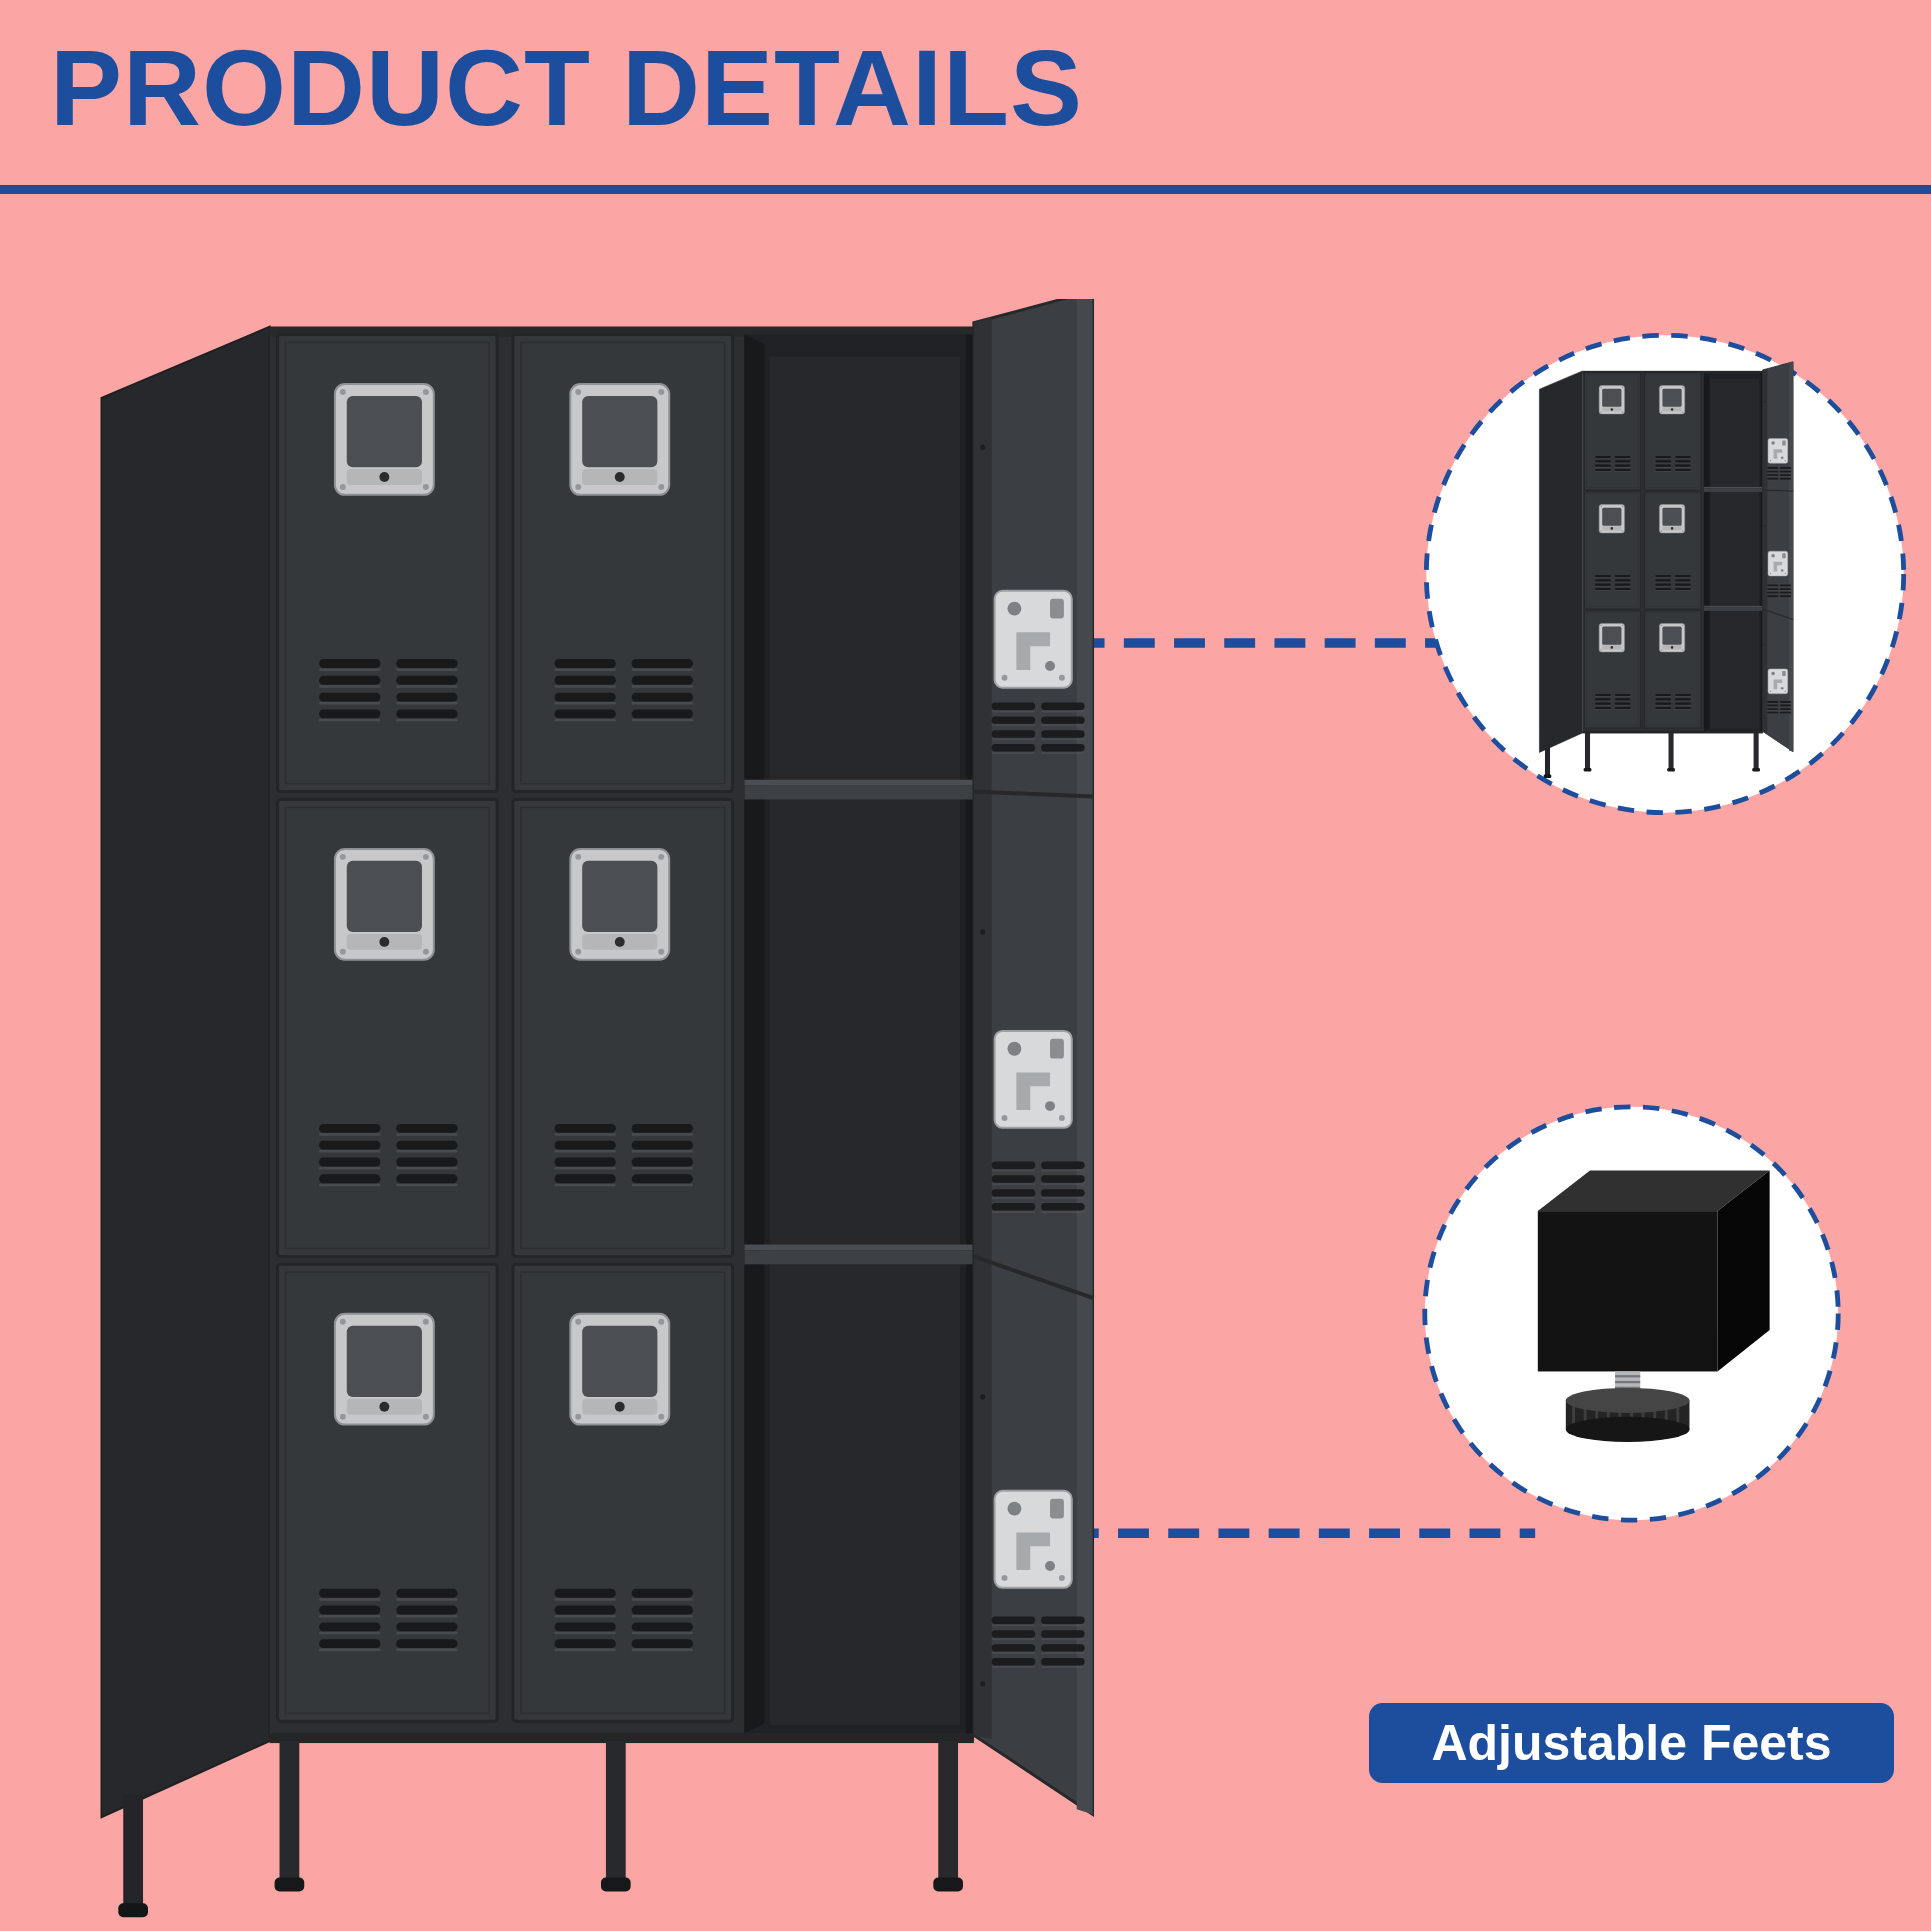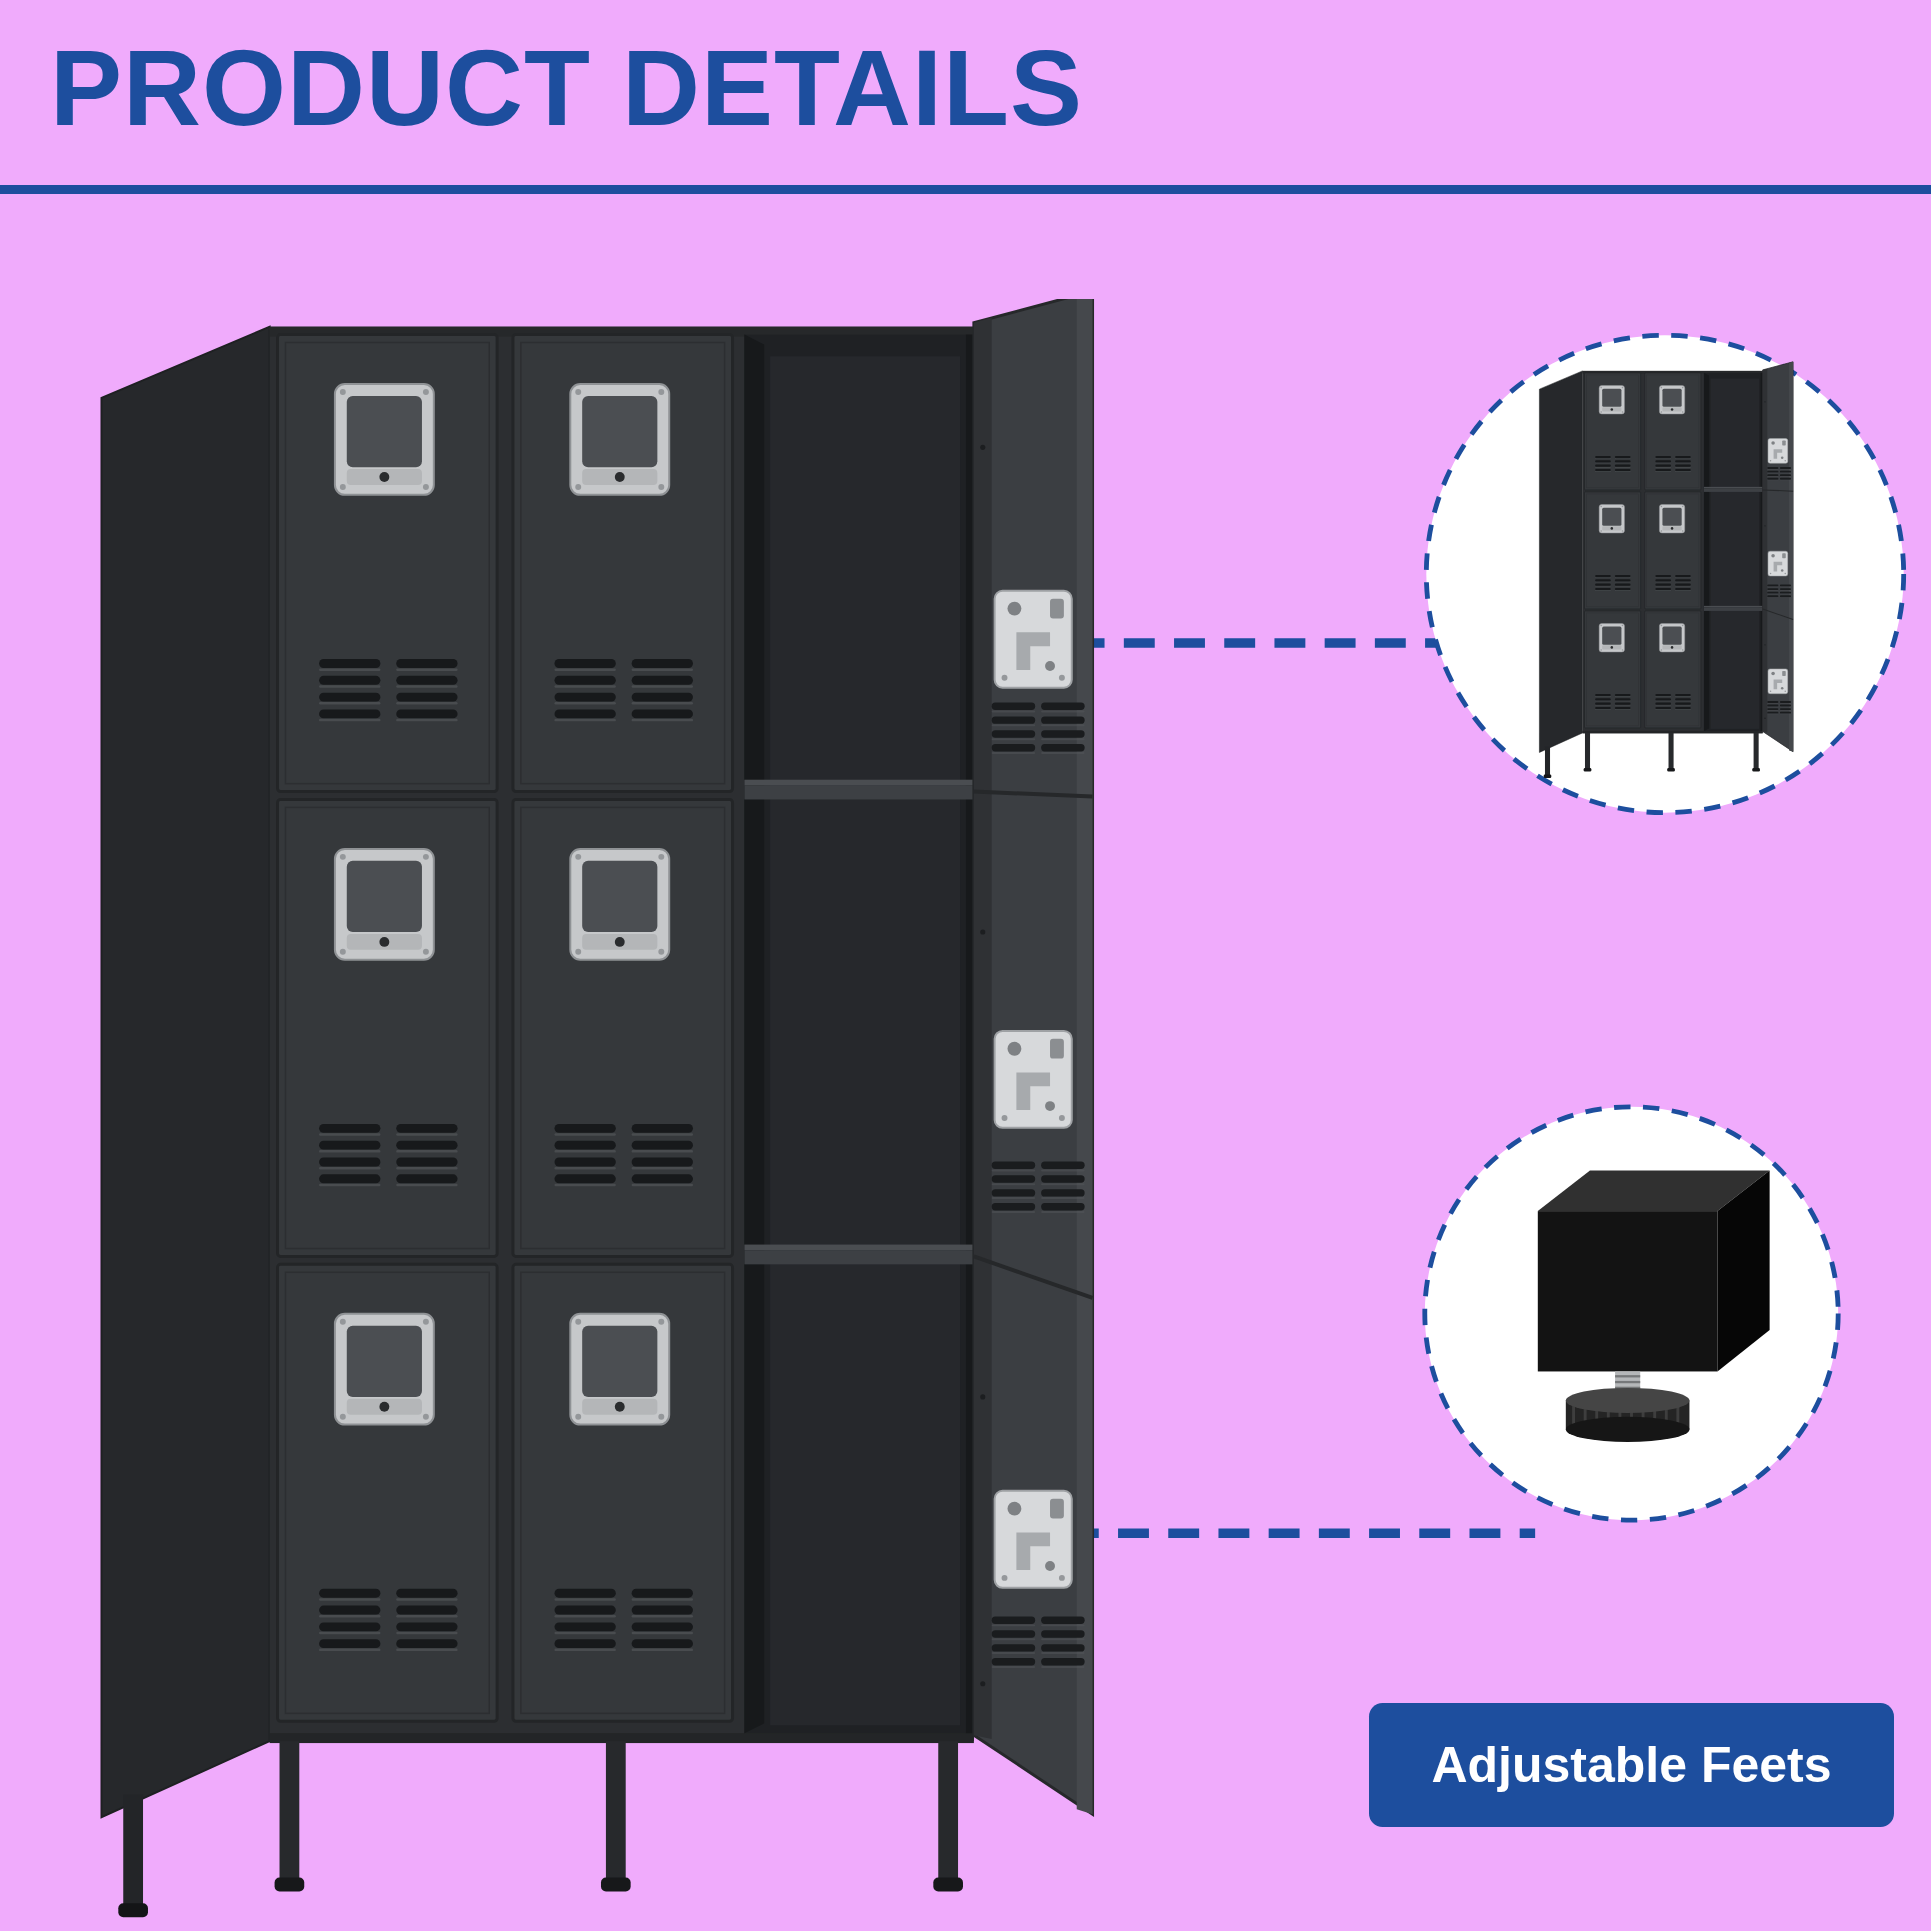--- a/index.html
+++ b/index.html
@@ -1,18 +1,18 @@
 <!DOCTYPE html>
 <html style="--accent: #1d4e9e;"><head>
 <meta charset="utf-8">
 <style>
   :root { --accent:#1d4e9e; }
   * { box-sizing: border-box; margin: 0; padding: 0; }
   body { background:#ffffff; font-family:"Liberation Sans", sans-serif; }
-  .canvas{ position:relative; width:1931px; height:1931px; background:#f0abfc; overflow:hidden; }
+  .canvas{ position:relative; width:1931px; height:1931px; background:#fca5a5; overflow:hidden; }
 
   .page-title{
     position:absolute; left:50px; top:25px;
     font-size:108px; font-weight:800; letter-spacing:1px;
     color:var(--accent); white-space:nowrap;
   }
   .title-rule{
     position:absolute; left:0; top:185px; width:1931px; height:8.7px;
     background:var(--accent);
   }
@@ -27,21 +27,21 @@
   .inset-bottom{ left:1419px; top:1101px; width:425px; height:425px; }
   .inset svg{ width:100%; height:100%; }
 
   .callout-label{
     position:absolute; background:var(--accent); color:#fff;
     border-radius:13.5px; display:flex; flex-direction:column;
     align-items:center; justify-content:center; text-align:center;
     font-weight:600;
   }
   .label-construction{ left:1282px; top:836px; width:606px; height:168px; font-size:48px; line-height:1.4; }
-  .label-feet{ left:1369px; top:1703px; width:525px; height:124px; font-size:50px; }
+  .label-feet{ left:1369px; top:1703px; width:525px; height:80px; font-size:50px; }
 
   .defs-holder{ position:absolute; width:0; height:0; }
 </style>
 </head>
 <body>
 
 <svg class="defs-holder" aria-hidden="true">
   <defs>
 
     <g id="vent-slot">

